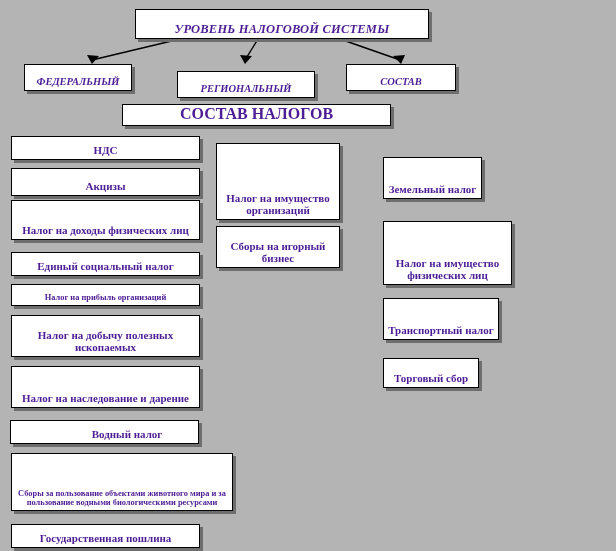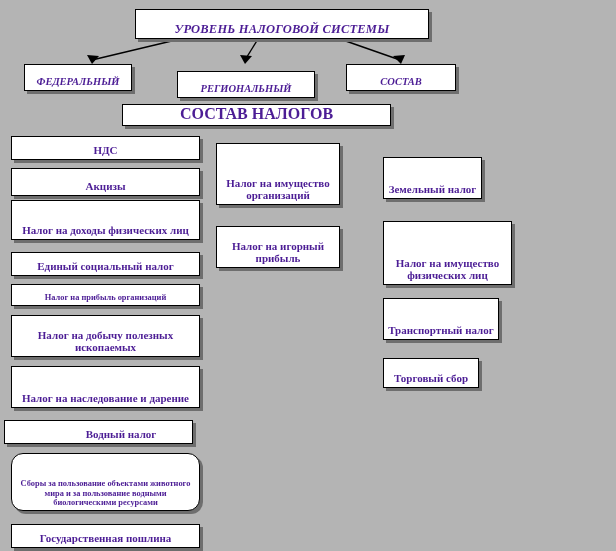--- a/index.html
+++ b/index.html
@@ -114,35 +114,35 @@
   </div>
   <div class="box shadowed item-sm" style="left:11px; top:284px; width:189px; height:22px;">
     <span>Налог на прибыль организаций</span>
   </div>
   <div class="box shadowed item" style="left:11px; top:315px; width:189px; height:42px;">
     <span>Налог на добычу полезных ископаемых</span>
   </div>
   <div class="box shadowed item" style="left:11px; top:366px; width:189px; height:42px;">
     <span>Налог на наследование  и дарение</span>
   </div>
-  <div class="box shadowed item" style="left:4px; top:420px; width:189px; height:24px;padding-left:48px;">
+  <div class="box shadowed item" style="left:10px; top:420px; width:189px; height:24px;padding-left:48px;">
     <span>Водный налог</span>
   </div>
-  <div class="box shadowed item-sm" style="left:11px; top:453px; width:189px; height:58px;border-radius:12px;">
+  <div class="box shadowed item-sm" style="left:11px; top:453px; width:222px; height:58px;">
     <span>Сборы за пользование объектами животного мира и за пользование водными биологическими  ресурсами</span>
   </div>
   <div class="box shadowed item" style="left:11px; top:524px; width:189px; height:24px;">
     <span>Государственная пошлина</span>
   </div>
 
-  <div class="box shadowed item" style="left:216px; top:143px; width:124px; height:62px;">
+  <div class="box shadowed item" style="left:216px; top:143px; width:124px; height:77px;">
     <span>Налог на имущество организаций</span>
   </div>
   <div class="box shadowed item" style="left:216px; top:226px; width:124px; height:42px;">
-    <span>Налог на игорный прибыль</span>
+    <span>Сборы на игорный бизнес</span>
   </div>
 
   <div class="box shadowed item" style="left:383px; top:157px; width:99px; height:42px;">
     <span>Земельный налог</span>
   </div>
   <div class="box shadowed item" style="left:383px; top:221px; width:129px; height:64px;">
     <span>Налог на имущество физических лиц</span>
   </div>
   <div class="box shadowed item" style="left:383px; top:298px; width:116px; height:42px;">
     <span>Транспортный налог</span>

